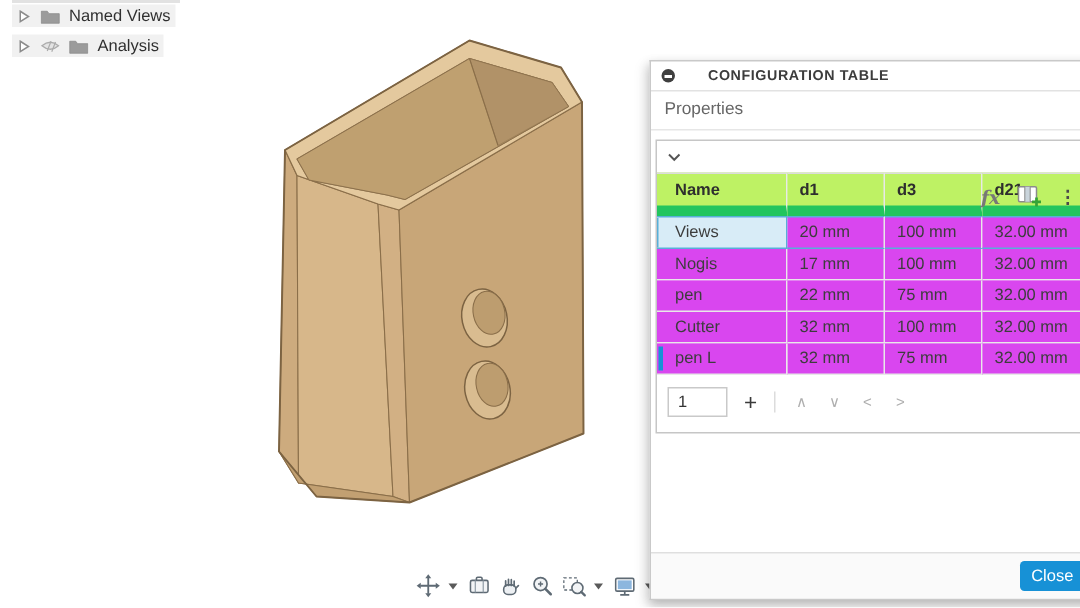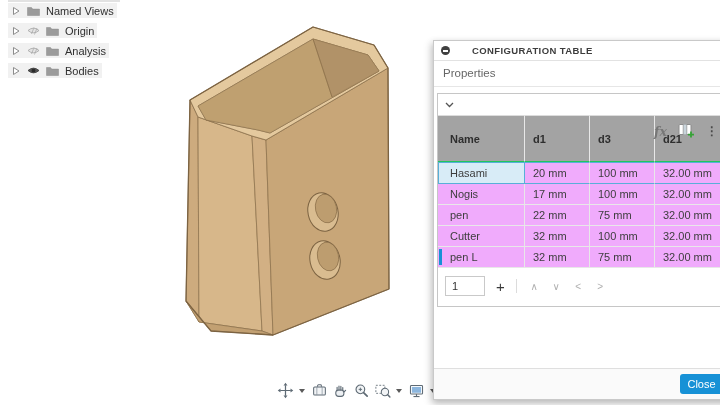--- a/index.html
+++ b/index.html
@@ -37,24 +37,24 @@
 
   .container{position:relative;margin:6px 0 0 3px;width:303px;border:1px solid #C6C6C6;background:#fff;}
   .section-head{height:21px;display:flex;align-items:center;gap:6px;padding-left:7px;
                 font-size:11.5px;font-weight:700;color:#333;position:relative;}
   .tools{position:absolute;left:216px;top:2px;display:flex;align-items:center;gap:11px;height:18px;margin-top:26px;}
   .fx{font-family:"DejaVu Serif",serif;font-style:italic;color:#777;font-size:12.5px;}
   .kebab{color:#4a4a4a;font-size:12px;font-weight:700;letter-spacing:0;}
 
   table.cfg{border-collapse:separate;border-spacing:0;table-layout:fixed;width:303px;font-size:11px;}
   table.cfg col.c0{width:87px;} table.cfg col.c1{width:65px;} table.cfg col.c2{width:65px;} table.cfg col.c3{width:86px;}
-  table.cfg th{font-weight:700;color:#2E2E2E;text-align:left;height:21px;padding:12px 8px;
-               border-top:1px solid #DCDCDC;border-bottom:1px solid #22c55e;border-right:1px solid #E8E8E8;background:#a3a3a3;}
+  table.cfg th{font-weight:700;color:#2E2E2E;text-align:left;height:21px;padding:0 8px;
+               border-top:1px solid #DCDCDC;border-bottom:7px solid #22c55e;border-right:1px solid #E8E8E8;background:#bef264;}
   table.cfg th:first-child{padding-left:12px;}
-  table.cfg td{color:#3D3D3D;height:20px;padding:0 8px;background:#f0abfc;
+  table.cfg td{color:#3D3D3D;height:20px;padding:0 8px;background:#d946ef;
                border-bottom:1px solid #E8E8E8;border-right:1px solid #E8E8E8;}
   table.cfg td:first-child{padding-left:12px;}
   table.cfg th:last-child,table.cfg td:last-child{border-right:none;}
   tr.selected td{border-top:1px solid var(--sel-border);border-bottom:1px solid var(--sel-border);}
   tr.selected td:first-child{background:var(--sel-bg);box-shadow:inset 1px 0 0 var(--sel-border);
                              border-right-color:var(--sel-border);}
   tr.active td:first-child{position:relative;}
   tr.active td:first-child::before{content:"";position:absolute;left:1px;top:2px;bottom:2px;width:3px;background:var(--accent);}
 
   .pager{display:flex;align-items:center;gap:9px;padding:8px 0 10px 7px;font-size:11px;color:#444;}
@@ -110,61 +110,35 @@
     <div class="tree-row">
       <svg width="9" height="10" viewBox="0 0 9 10">
           <polygon points="1.5,1.5 7,5 1.5,8.5" fill="#fff" stroke="#8C8C8C" stroke-width="1"></polygon>
         </svg>
       <svg width="13" height="10" viewBox="0 0 13 10">
           <path d="M0.5,1.5 h4 l1.2,1.6 h6.8 v6.4 h-12 Z" fill="#9B9B9B" stroke="#8A8A8A" stroke-width="0.5"></path>
         </svg>
       <span>Named Views</span>
     </div>
 
+
     <div class="tree-row">
       <svg width="9" height="10" viewBox="0 0 9 10">
           <polygon points="1.5,1.5 7,5 1.5,8.5" fill="#fff" stroke="#8C8C8C" stroke-width="1"></polygon>
         </svg>
       <svg width="13" height="11" viewBox="0 0 13 11">
           <path d="M1,5.5 Q6.5,0.8 12,5.5 Q6.5,10.2 1,5.5 Z" fill="#E4E4E4" stroke="#ACACAC" stroke-width="0.9"></path>
           <path d="M4.5,9 L7,2.5 M7.5,9.5 L10,3" stroke="#ACACAC" stroke-width="0.8"></path>
         </svg>
       <svg width="13" height="10" viewBox="0 0 13 10">
           <path d="M0.5,1.5 h4 l1.2,1.6 h6.8 v6.4 h-12 Z" fill="#9B9B9B" stroke="#8A8A8A" stroke-width="0.5"></path>
         </svg>
-      <span>Origin</span>
-    </div>
-
-    <div class="tree-row">
-      <svg width="9" height="10" viewBox="0 0 9 10">
-          <polygon points="1.5,1.5 7,5 1.5,8.5" fill="#fff" stroke="#8C8C8C" stroke-width="1"></polygon>
-        </svg>
-      <svg width="13" height="11" viewBox="0 0 13 11">
-          <path d="M1,5.5 Q6.5,0.8 12,5.5 Q6.5,10.2 1,5.5 Z" fill="#E4E4E4" stroke="#ACACAC" stroke-width="0.9"></path>
-          <path d="M4.5,9 L7,2.5 M7.5,9.5 L10,3" stroke="#ACACAC" stroke-width="0.8"></path>
-        </svg>
-      <svg width="13" height="10" viewBox="0 0 13 10">
-          <path d="M0.5,1.5 h4 l1.2,1.6 h6.8 v6.4 h-12 Z" fill="#9B9B9B" stroke="#8A8A8A" stroke-width="0.5"></path>
-        </svg>
       <span>Analysis</span>
     </div>
 
-    <div class="tree-row">
-      <svg width="9" height="10" viewBox="0 0 9 10">
-          <polygon points="1.5,1.5 7,5 1.5,8.5" fill="#fff" stroke="#8C8C8C" stroke-width="1"></polygon>
-        </svg>
-      <svg width="13" height="11" viewBox="0 0 13 11">
-          <path d="M1,5.5 Q6.5,0.8 12,5.5 Q6.5,10.2 1,5.5 Z" fill="#555555" stroke="#3D3D3D" stroke-width="0.9"></path>
-          <circle cx="6.5" cy="5.5" r="1.9" fill="#2B2B2B"></circle>
-        </svg>
-      <svg width="13" height="10" viewBox="0 0 13 10">
-          <path d="M0.5,1.5 h4 l1.2,1.6 h6.8 v6.4 h-12 Z" fill="#9B9B9B" stroke="#8A8A8A" stroke-width="0.5"></path>
-        </svg>
-      <span>Bodies</span>
-    </div>
 
   </div>
 
   <div class="navbar">
     <span class="ico">
       <svg width="17" height="17" viewBox="0 0 18 18">
           <path d="M9,3.4 V14.6 M3.4,9 H14.6" stroke="#5E6A74" stroke-width="1.3"></path>
           <g fill="#5E6A74">
             <polygon points="9,0.8 6.9,3.7 11.1,3.7"></polygon>
             <polygon points="9,17.2 6.9,14.3 11.1,14.3"></polygon>
@@ -260,21 +234,21 @@
         <thead>
           <tr>
             <th>Name</th>
             <th>d1</th>
             <th>d3</th>
             <th>d21</th>
           </tr>
         </thead>
         <tbody>
           <tr class="selected">
-            <td>Hasami</td>
+            <td>Views</td>
             <td>20 mm</td>
             <td>100 mm</td>
             <td>32.00 mm</td>
           </tr>
           <tr>
             <td>Nogis</td>
             <td>17 mm</td>
             <td>100 mm</td>
             <td>32.00 mm</td>
           </tr>

